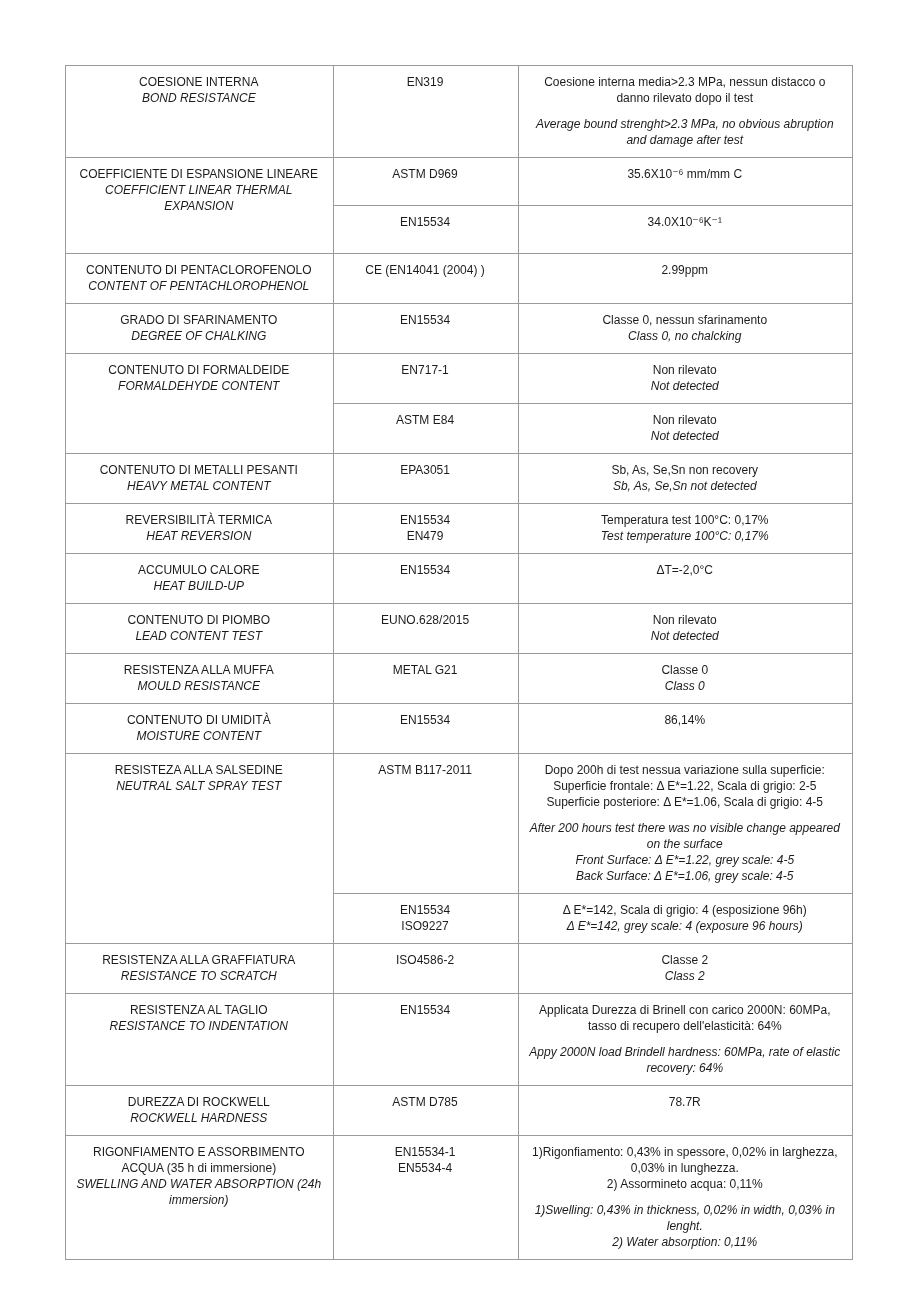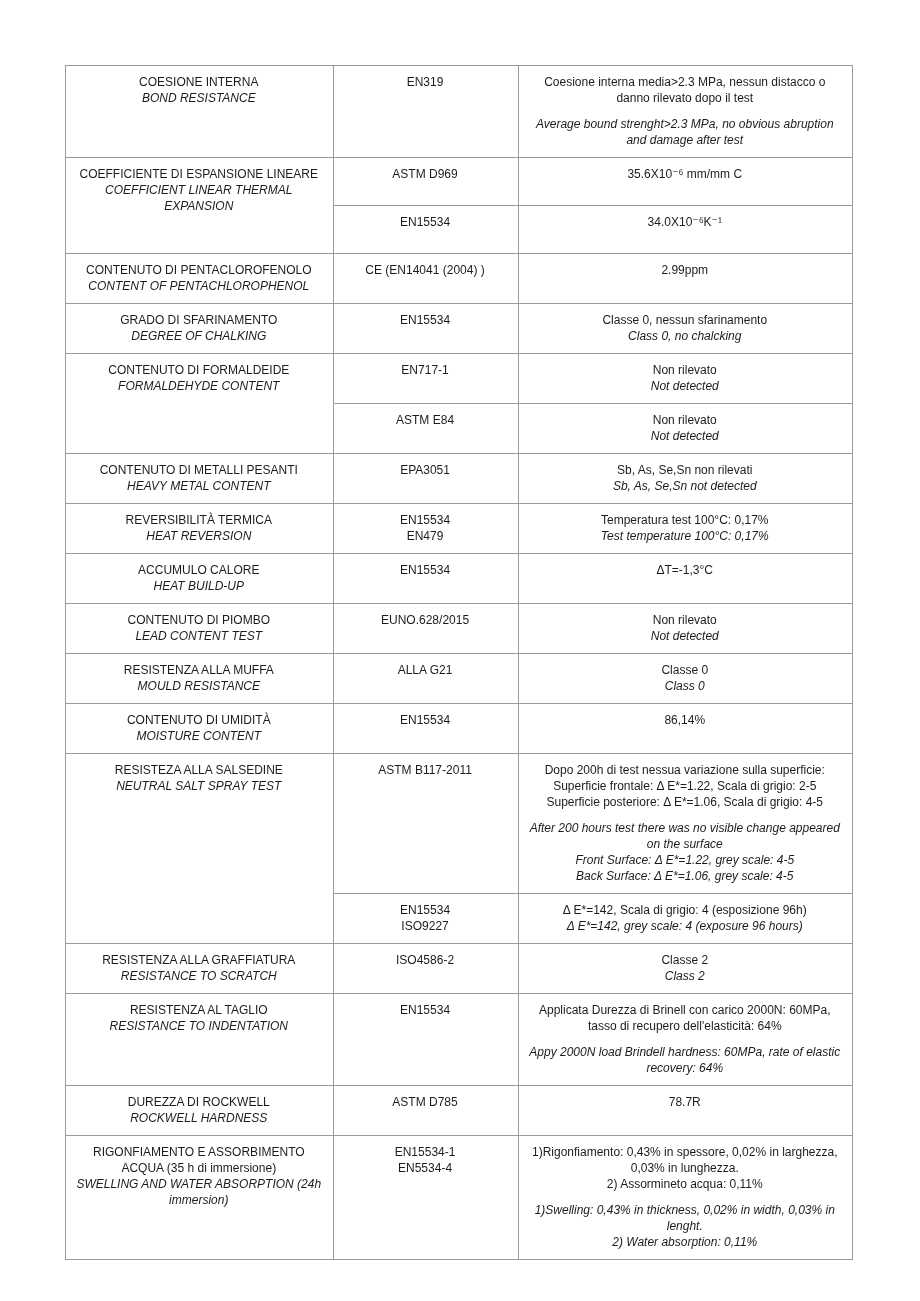--- a/index.html
+++ b/index.html
@@ -152,21 +152,21 @@
         <tr>
           <td class="prop-cell" rowspan="1">
             <div class="prop-it">CONTENUTO DI METALLI PESANTI</div>
             <div class="prop-en">HEAVY METAL CONTENT</div>
           </td>
           <td class="std-cell">
             <div>EPA3051</div>
           </td>
           <td class="res-cell">
             <div class="block">
-              <div>Sb, As, Se,Sn non rilevati</div>
+              <div>Sb, As, Se,Sn non recovery</div>
             </div>
             <div class="block italic">
               <div>Sb, As, Se,Sn not detected</div>
             </div>
           </td>
         </tr>
         <tr>
           <td class="prop-cell" rowspan="1">
             <div class="prop-it">REVERSIBILITÀ TERMICA</div>
             <div class="prop-en">HEAT REVERSION</div>
@@ -187,21 +187,21 @@
         <tr>
           <td class="prop-cell" rowspan="1">
             <div class="prop-it">ACCUMULO CALORE</div>
             <div class="prop-en">HEAT BUILD-UP</div>
           </td>
           <td class="std-cell">
             <div>EN15534</div>
           </td>
           <td class="res-cell">
             <div class="block">
-              <div>ΔT=-1,3°C</div>
+              <div>ΔT=-2,0°C</div>
             </div>
           </td>
         </tr>
         <tr>
           <td class="prop-cell" rowspan="1">
             <div class="prop-it">CONTENUTO DI PIOMBO</div>
             <div class="prop-en">LEAD CONTENT TEST</div>
           </td>
           <td class="std-cell">
             <div>EUNO.628/2015</div>
@@ -214,21 +214,21 @@
               <div>Not detected</div>
             </div>
           </td>
         </tr>
         <tr>
           <td class="prop-cell" rowspan="1">
             <div class="prop-it">RESISTENZA ALLA MUFFA</div>
             <div class="prop-en">MOULD RESISTANCE</div>
           </td>
           <td class="std-cell">
-            <div>ALLA G21</div>
+            <div>METAL G21</div>
           </td>
           <td class="res-cell">
             <div class="block">
               <div>Classe 0</div>
             </div>
             <div class="block italic">
               <div>Class 0</div>
             </div>
           </td>
         </tr>

